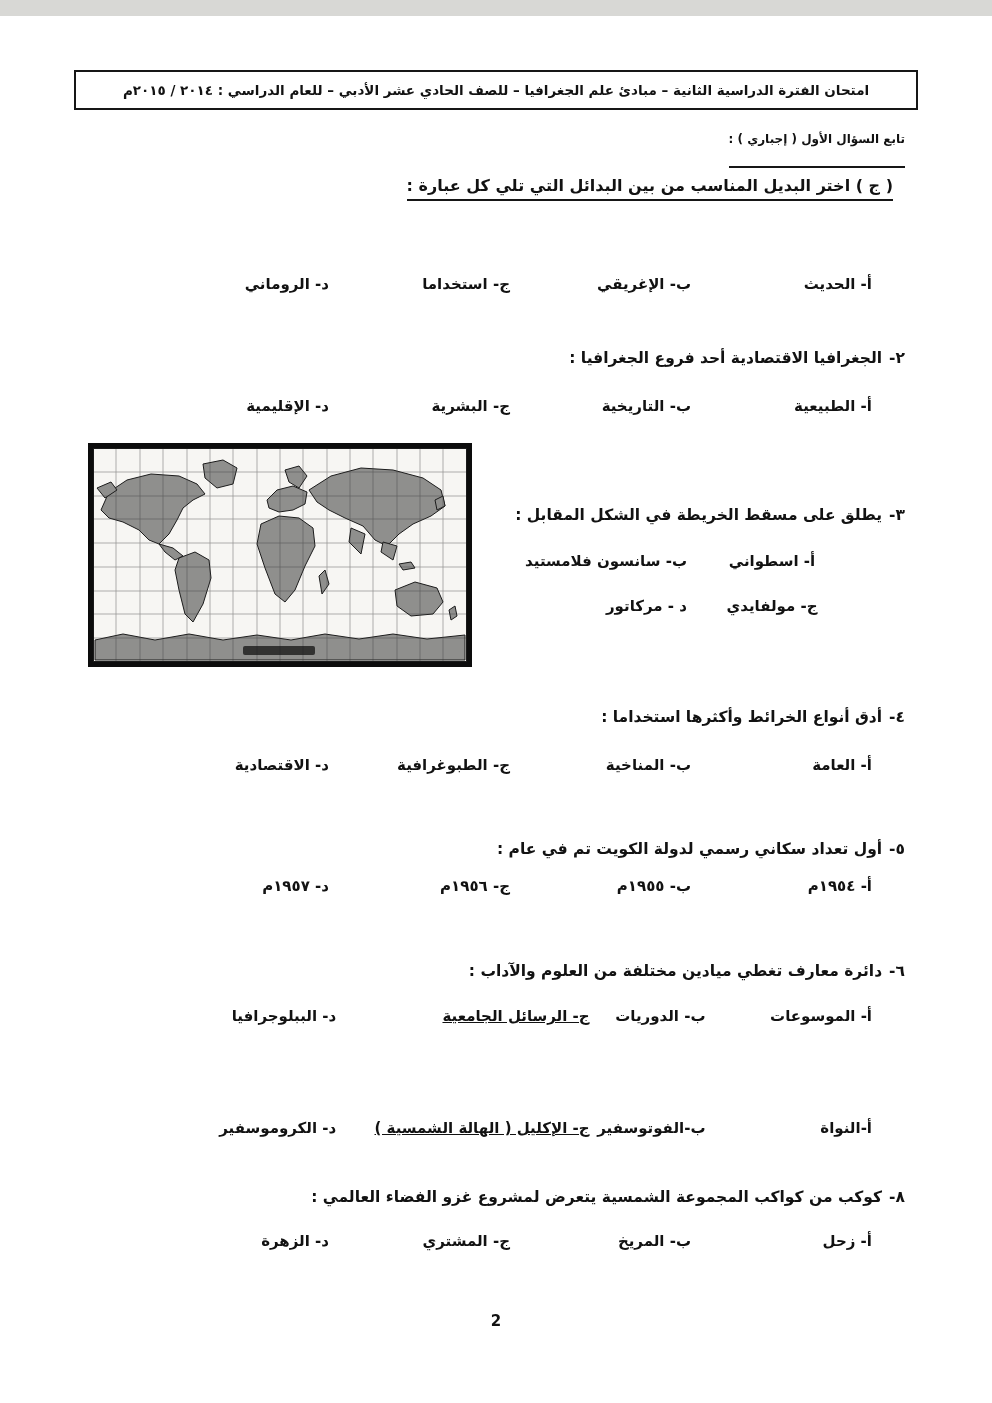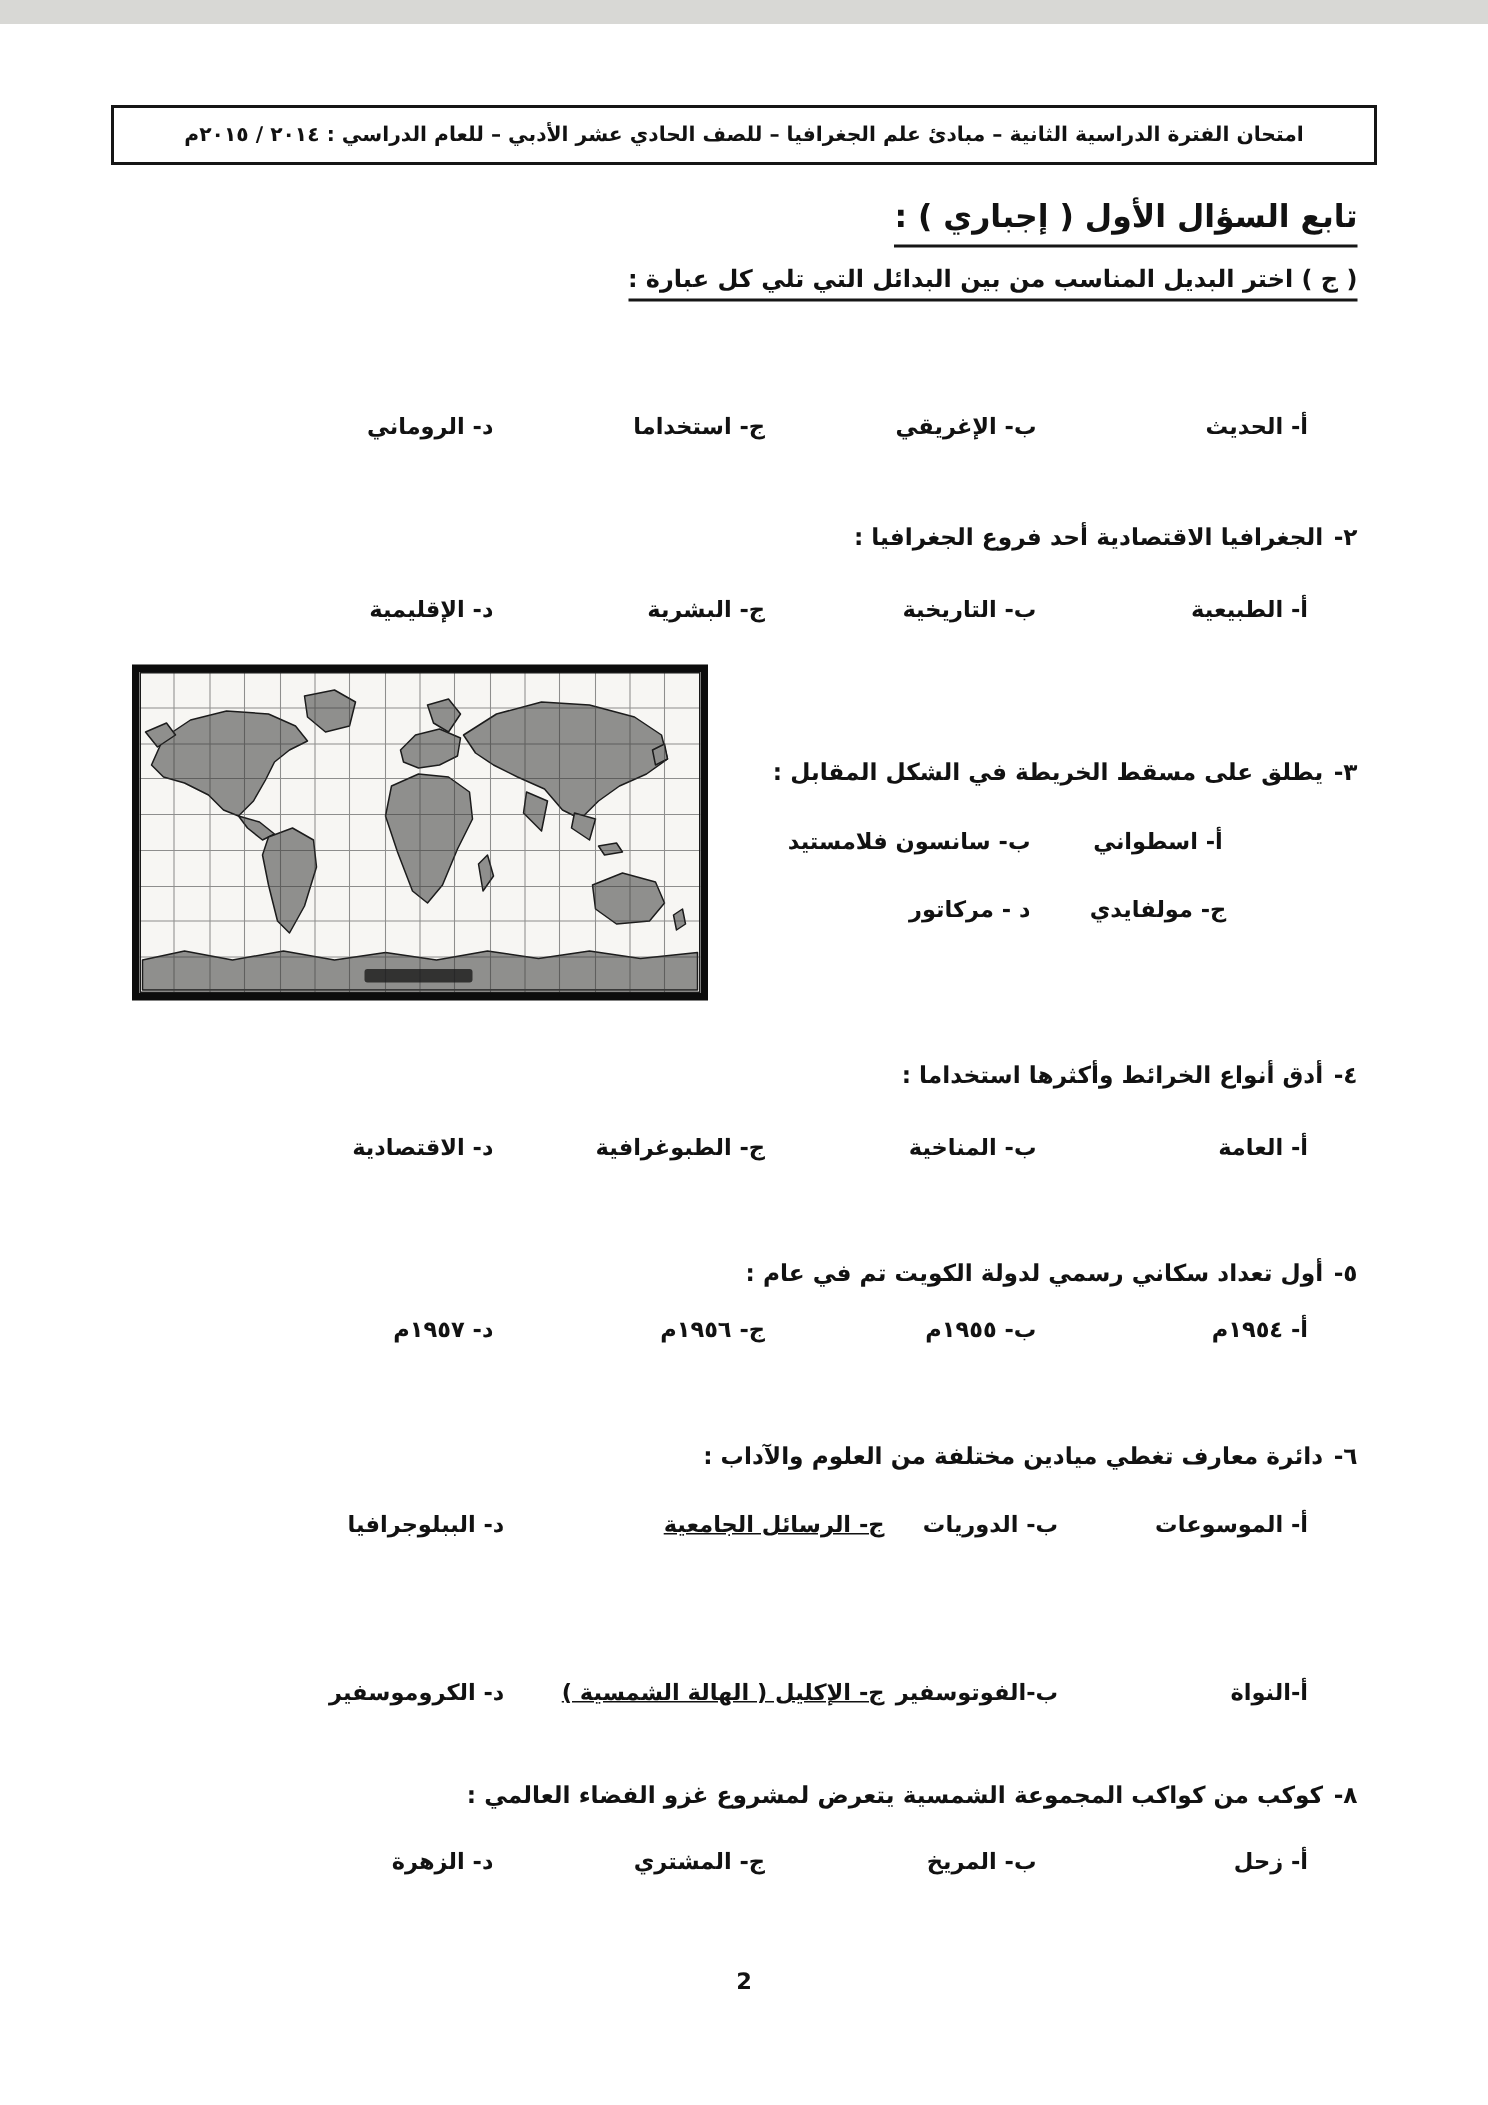--- a/index.html
+++ b/index.html
@@ -2,23 +2,23 @@
 <html lang="ar" dir="rtl"><head>
 <meta charset="utf-8">
 <style>
   html,body{margin:0;padding:0;background:#d8d8d5;}
   .page{position:relative;width:992px;height:1403px;margin:16px auto;background:#ffffff;
         font-family:"DejaVu Sans", sans-serif;direction:rtl;color:#121212;overflow:hidden;}
   .abs{position:absolute;}
   .hdr{top:54px;right:74px;left:74px;height:36px;border:2px solid #161616;
        display:flex;align-items:center;justify-content:center;
        font-size:13.5px;font-weight:bold;white-space:nowrap;}
-  .title{top:116px;right:87px;font-size:21px;font-weight:bold;
-         border-bottom:2px solid #161616;padding-bottom:7px;}
-  .subtitle{top:160px;right:87px;font-size:16px;font-weight:bold;
+  .title{top:116px;right:87px;font-size:12px;font-weight:bold;
+         border-bottom:2px solid #161616;padding-bottom:20px;}
+  .subtitle{top:160px;right:99px;font-size:16px;font-weight:bold;
             border-bottom:2px solid #161616;padding-bottom:4px;}
   .qline{right:87px;left:40px;font-size:15.5px;font-weight:bold;white-space:nowrap;}
   .qline .qnum{margin-left:7px;}
   .opts{right:120px;left:148px;display:flex;font-size:15px;font-weight:bold;}
   .opt{flex:1 1 25%;text-align:right;white-space:nowrap;}
   .opts.cols-b .opt:nth-child(1){flex:0 0 23%;}
   .opts.cols-b .opt:nth-child(2){flex:0 0 16%;}
   .opts.cols-b .opt:nth-child(3){flex:0 0 35%;text-decoration:underline;}
   .opts.cols-b .opt:nth-child(4){flex:0 0 26%;}
   .q3row{right:135px;display:flex;font-size:15px;font-weight:bold;white-space:nowrap;}

